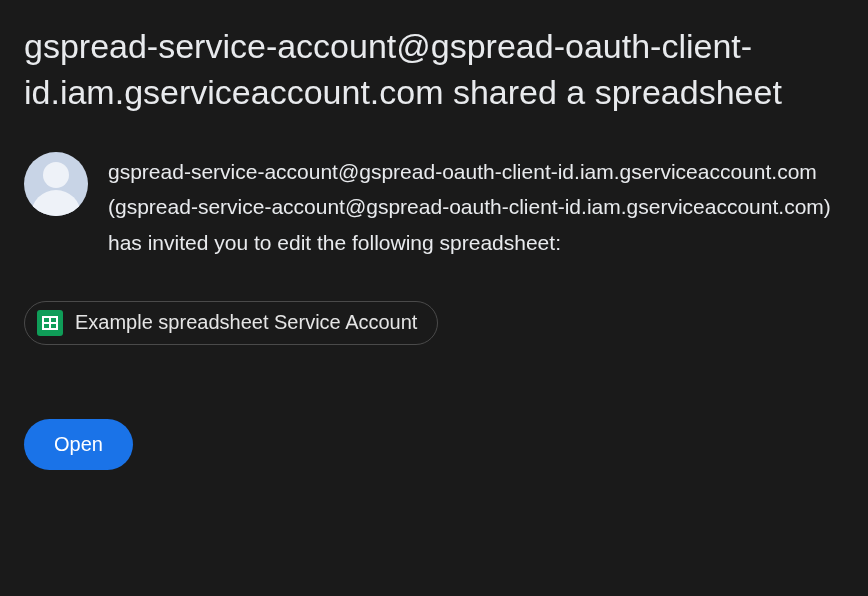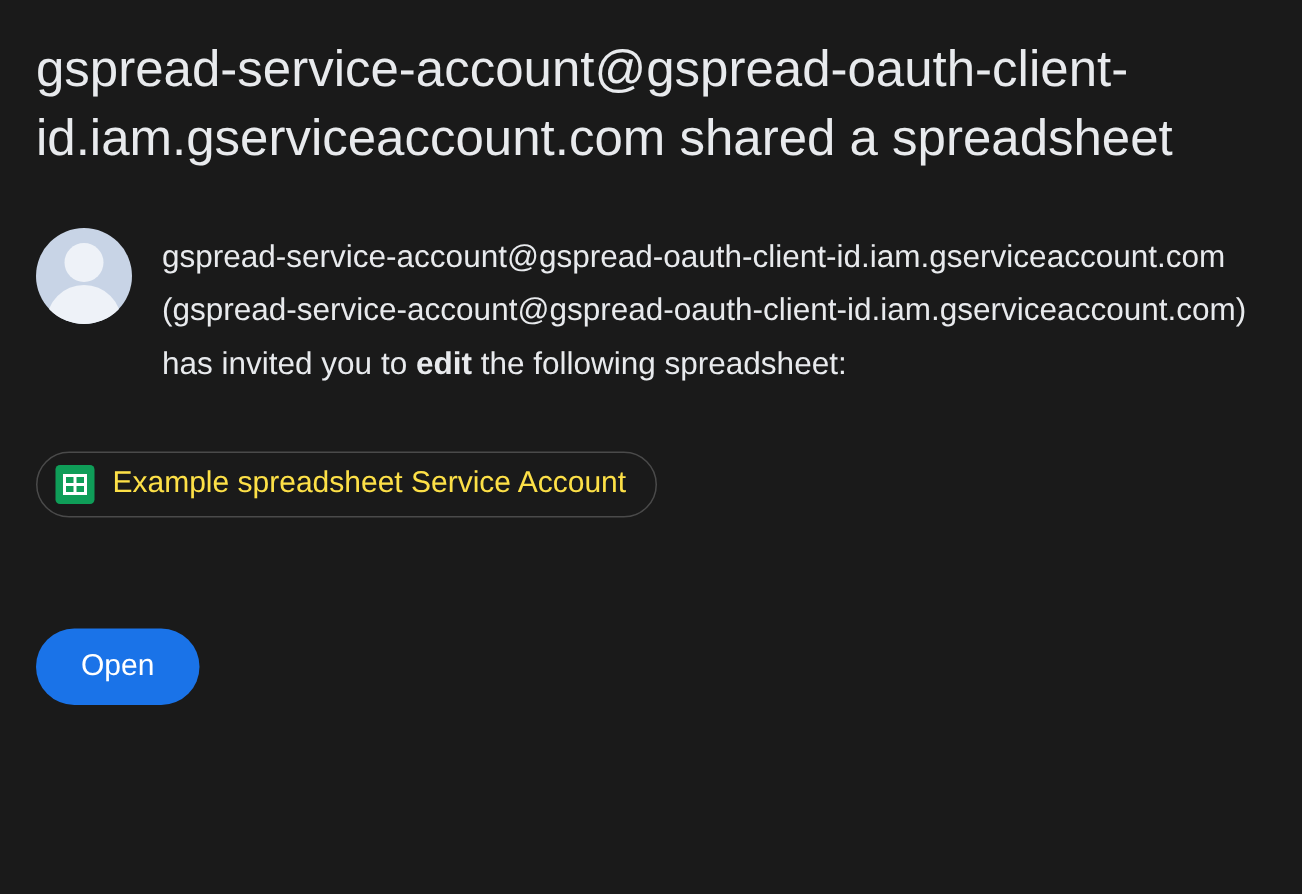--- a/index.html
+++ b/index.html
@@ -56,21 +56,21 @@
       top: 38px;
       left: 7px;
     }
     .message {
       font-size: 21px;
       line-height: 1.7;
       color: #e8eaed;
       padding-top: 2px;
     }
     .message .bold {
-      font-weight: 700;
+      font-weight: 400;
     }
     .chip {
       display: inline-flex;
       align-items: center;
       gap: 12px;
       border: 1px solid #4a4a4a;
       border-radius: 22px;
       padding: 8px 20px 8px 12px;
       margin-bottom: 40px;
     }
@@ -92,21 +92,21 @@
       background:
         linear-gradient(#fff,#fff) top left / 100% 2px no-repeat,
         linear-gradient(#fff,#fff) bottom left / 100% 2px no-repeat,
         linear-gradient(#fff,#fff) center / 100% 2px no-repeat,
         linear-gradient(#fff,#fff) left top / 2px 100% no-repeat,
         linear-gradient(#fff,#fff) right top / 2px 100% no-repeat,
         linear-gradient(#fff,#fff) center / 2px 100% no-repeat;
     }
     .chip-label {
       font-size: 20px;
-      color: #fde047;
+      color: #e5e5e5;
     }
     .open-button {
       background-color: #1a73e8;
       color: #ffffff;
       border: none;
       border-radius: 26px;
       padding: 14px 30px;
       font-size: 20px;
       cursor: pointer;
       font-family: inherit;

